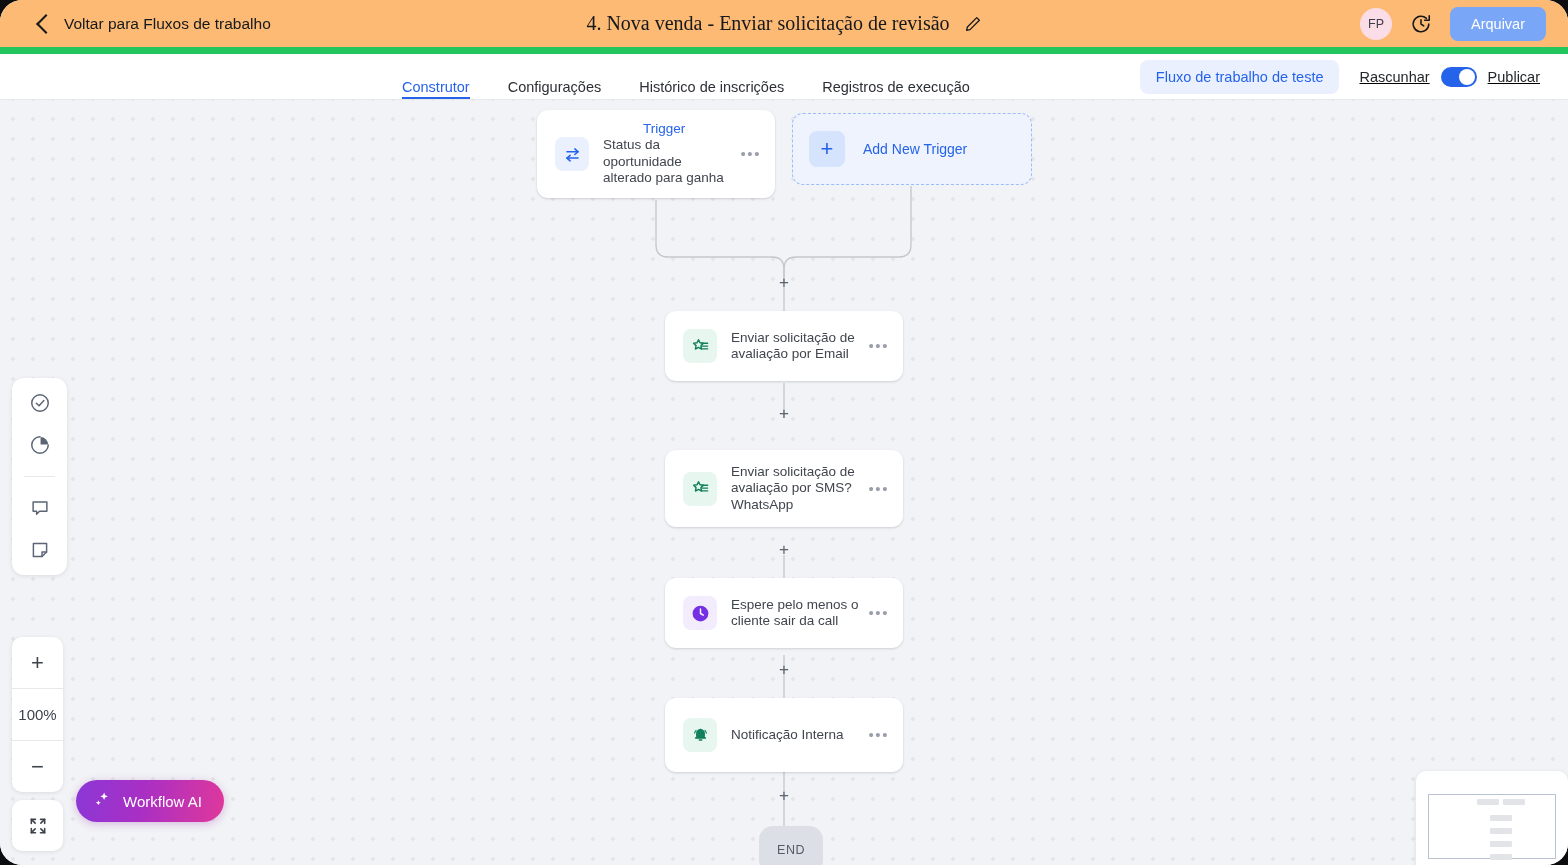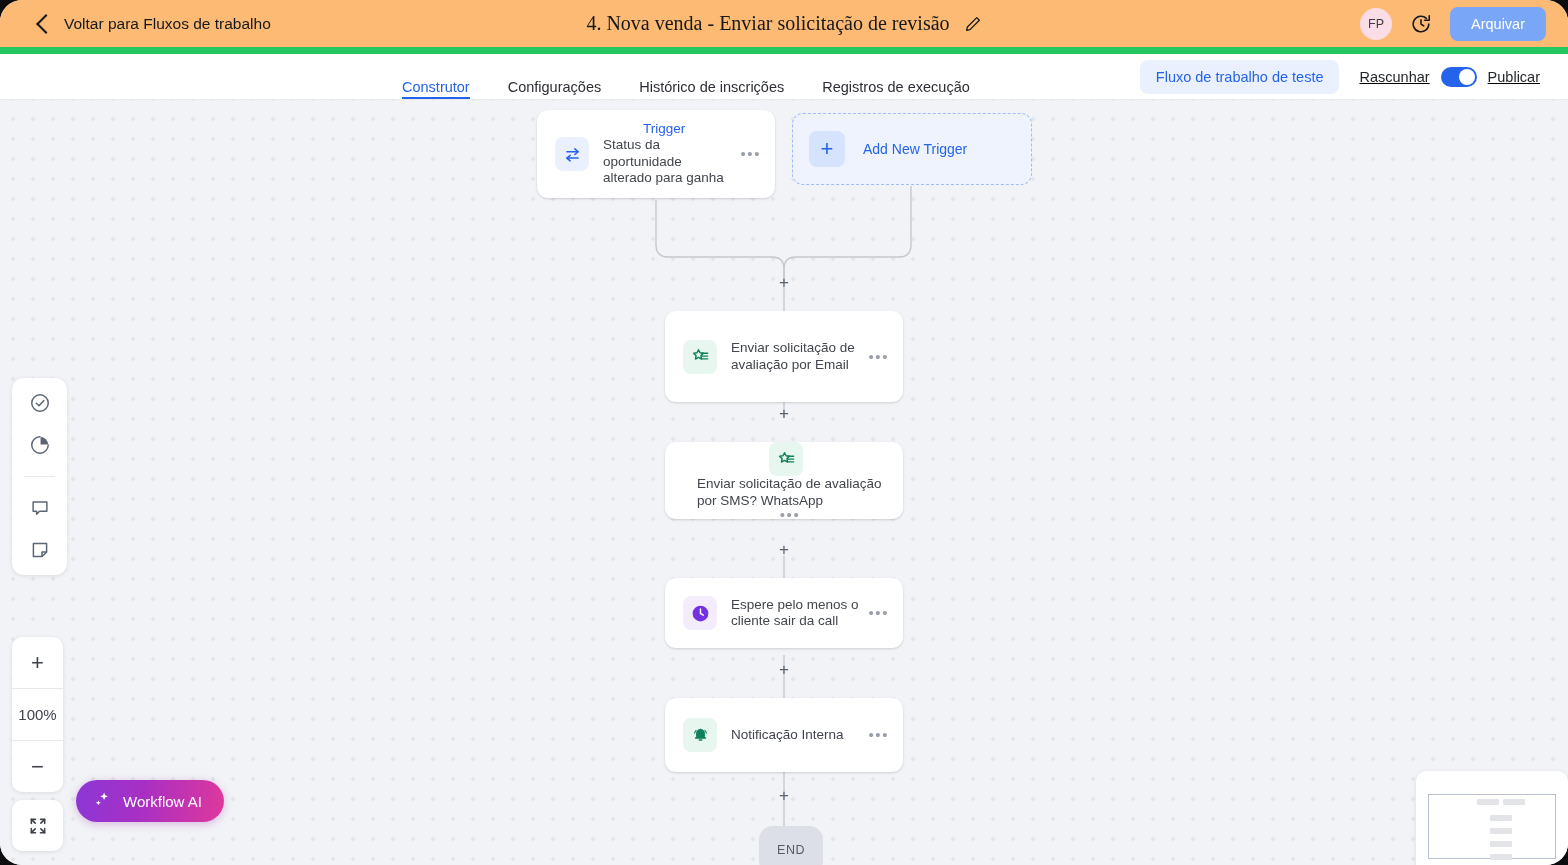--- a/index.html
+++ b/index.html
@@ -291,38 +291,38 @@
       <div class="dots">•••</div>
     </div>
 
     <div class="addnode" style="left:792px; top:13px; width:240px; height:72px;">
       <div class="plusbox">+</div>
       <div class="atxt">Add New Trigger</div>
     </div>
 
     <div class="plusmark" style="left:776px; top:175px;">+</div>
 
-    <div class="node" style="left:665px; top:211px; width:238px; height:91px;">
+    <div class="node" style="left:665px; top:211px; width:238px; height:70px;">
       <div class="ico" style="background:#e7f6ef;">
         <svg viewBox="0 0 24 24" width="19" height="19" fill="none" stroke="#12805c" stroke-width="1.8" stroke-linecap="round" stroke-linejoin="round">
           <path d="M9.5 3.4l1.9 3.9 4.3.6-3.1 3 .7 4.3-3.8-2-3.9 2 .8-4.3-3.1-3 4.3-.6z"></path>
           <line x1="14" y1="8" x2="21" y2="8"></line>
             <line x1="14" y1="11.5" x2="21" y2="11.5"></line>
             <line x1="14" y1="15" x2="21" y2="15"></line>
         </svg>
       </div>
       <div class="body">
         <div class="lbl">Enviar solicitação de avaliação por Email</div>
       </div>
       <div class="dots">•••</div>
     </div>
 
     <div class="plusmark" style="left:776px; top:306px;">+</div>
 
-    <div class="node" style="left:665px; top:342px; width:238px; height:77px;flex-direction:column;">
+    <div class="node" style="left:665px; top:350px; width:238px; height:77px;">
       <div class="ico" style="background:#e7f6ef;">
         <svg viewBox="0 0 24 24" width="19" height="19" fill="none" stroke="#12805c" stroke-width="1.8" stroke-linecap="round" stroke-linejoin="round">
           <path d="M9.5 3.4l1.9 3.9 4.3.6-3.1 3 .7 4.3-3.8-2-3.9 2 .8-4.3-3.1-3 4.3-.6z"></path>
           <line x1="14" y1="8" x2="21" y2="8"></line>
             <line x1="14" y1="11.5" x2="21" y2="11.5"></line>
             <line x1="14" y1="15" x2="21" y2="15"></line>
         </svg>
       </div>
       <div class="body">
         <div class="lbl">Enviar solicitação de avaliação por SMS? WhatsApp</div>

